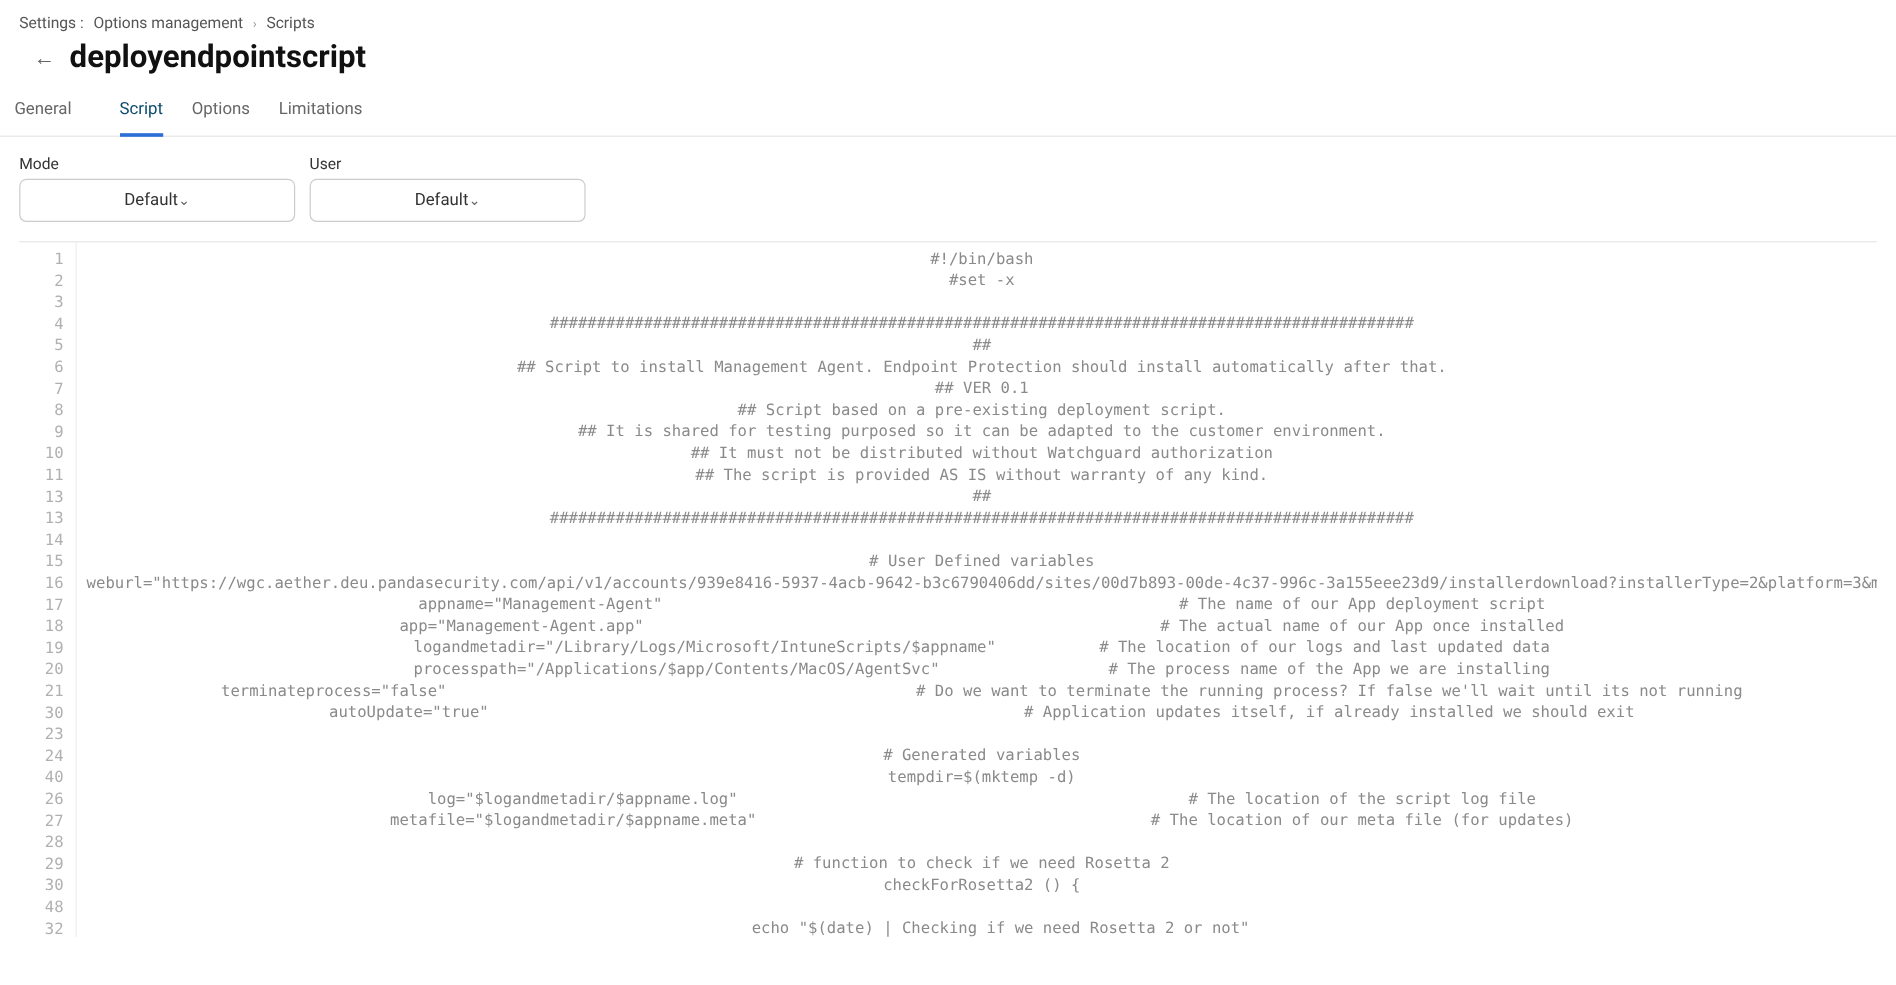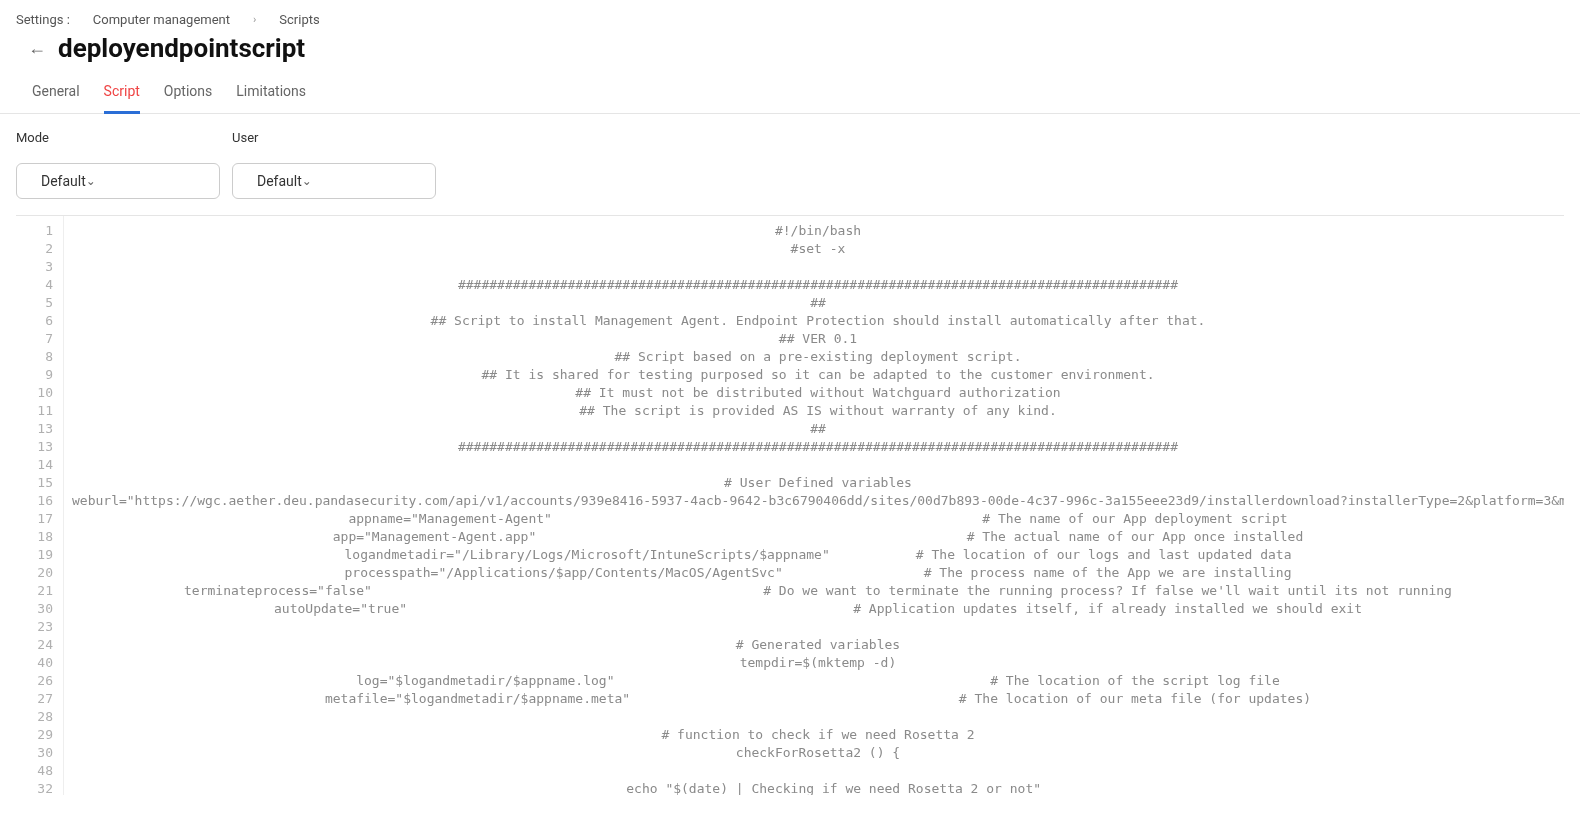--- a/index.html
+++ b/index.html
@@ -8,21 +8,21 @@
       font-size: 14px;
       color: #333;
       background: #fff;
     }
     .header {
       padding: 12px 16px 0 16px;
     }
     .breadcrumb {
       display: flex;
       align-items: center;
-      gap: 23px;
+      gap: 8px;
       font-size: 13px;
       color: #555;
       margin-bottom: 6px;
     }
     .breadcrumb .sep {
       color: #999;
       font-size: 11px;
     }
     .breadcrumb .crumb-link {
       color: #555;
@@ -42,58 +42,59 @@
     }
     .page-title {
       font-size: 26px;
       font-weight: 700;
       color: #111;
       text-align: right;
     }
     .tabs {
       display: flex;
       gap: 24px;
-      padding: 0 32px;
+      padding: 0 12px;
       border-bottom: 1px solid #e5e5e5;
     }
     .tab {
       padding: 10px 0 12px 0;
       font-size: 14px;
       color: #666;
       cursor: pointer;
       border-bottom: 3px solid transparent;
       margin-bottom: -1px;
     }
     .tab.active {
-      color: #ef4444;
+      color: #0c4a6e;
       border-bottom-color: #2a6ed6;
+      margin-left: 16px;
     }
     .controls {
       display: flex;
       gap: 12px;
       padding: 16px;
     }
     .control-group {
       display: flex;
       flex-direction: column;
-      gap: 18px;
+      gap: 4px;
     }
     .control-label {
       font-size: 13px;
       color: #333;
     }
     .select {
-      width: 204px;
+      width: 230px;
       height: 36px;
       border: 1px solid #ccc;
       border-radius: 6px;
       padding: 0 24px;
       display: flex;
       align-items: center;
-      justify-content: flex-start;
+      justify-content: center;
       font-size: 14px;
       color: #333;
       cursor: pointer;
       background: #fff;
     }
     .select .chev {
       color: #666;
       font-size: 12px;
     }
     .editor {
@@ -130,21 +131,21 @@
       height: 18px;
       text-align: center;
     }
   </style>
 </head>
 <body>
 
 <div class="header">
   <div class="breadcrumb">
     <span class="crumb-link">Settings :</span>
-    <span class="crumb-link">Computer management</span>
+    <span class="crumb-link">Options management</span>
     <span class="sep">›</span>
     <span class="crumb-link">Scripts</span>
   </div>
   <div class="title-row">
     <span class="back-arrow">←</span>
     <h1 class="page-title">deployendpointscript</h1>
   </div>
 </div>
 
 <div class="tabs">

